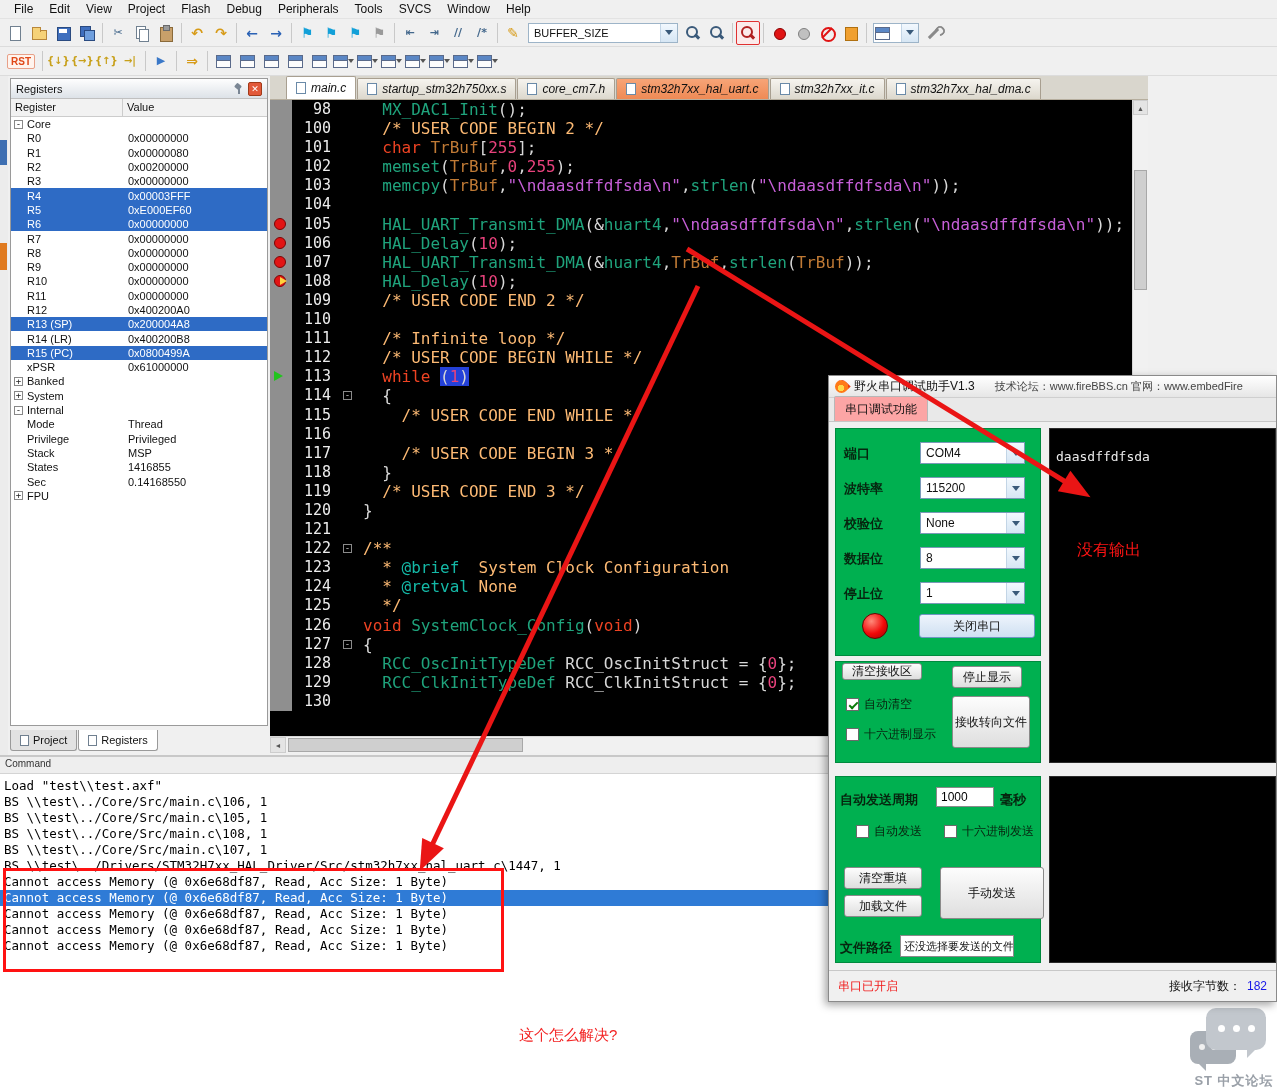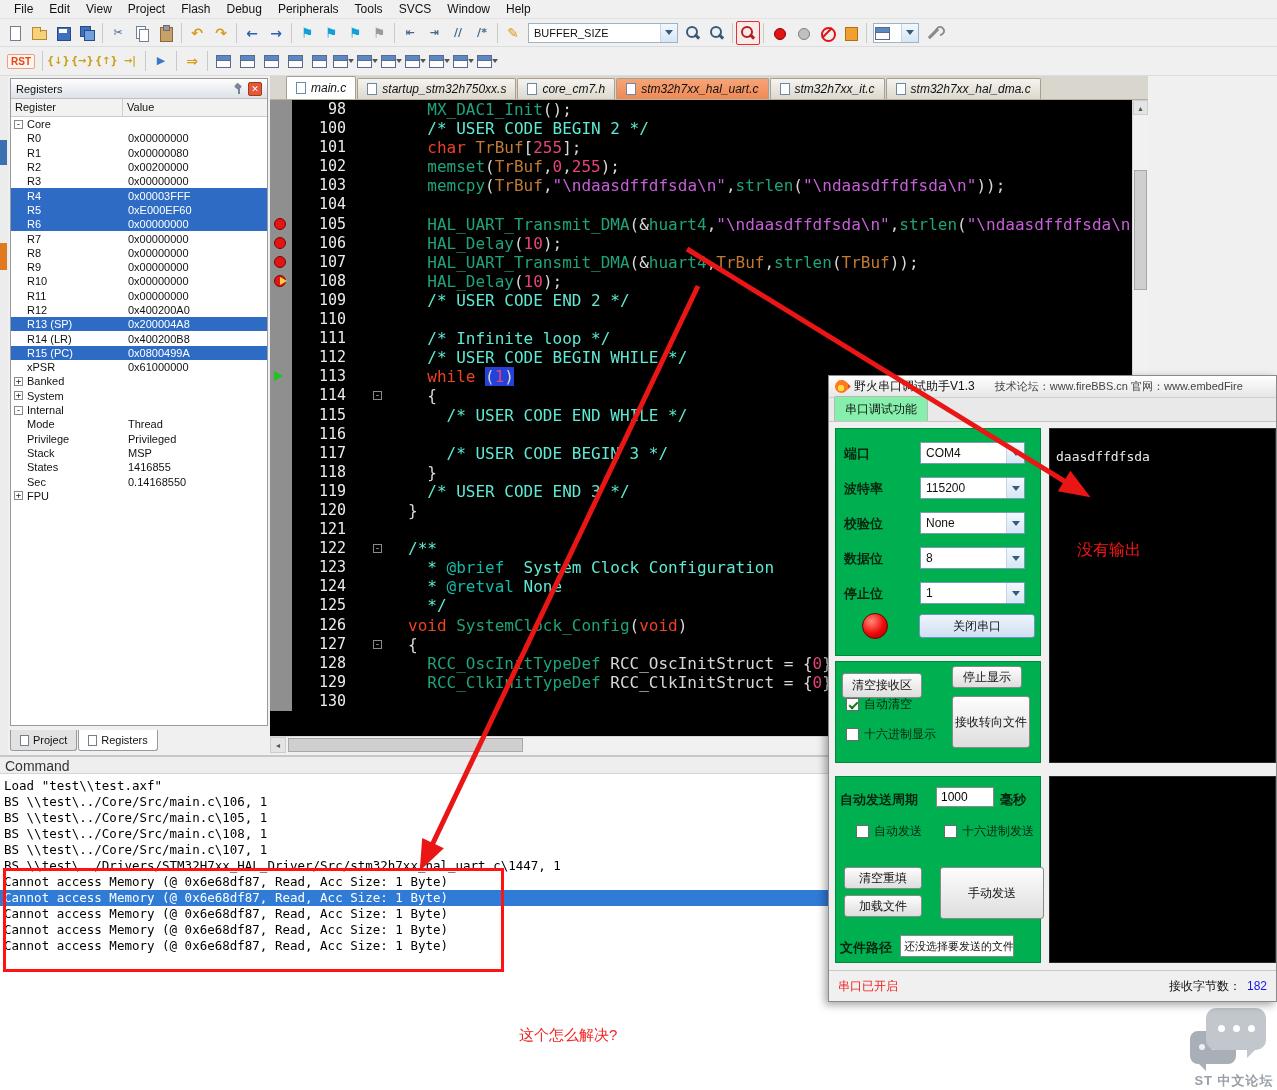--- a/index.html
+++ b/index.html
@@ -87,44 +87,44 @@
 .dticon{width:9px;height:11px;background:#fff;border:1px solid #708090;}
 
 
 .editor-zone{position:absolute;left:270px;top:76px;width:878px;height:679px;}
 .tabbar{position:absolute;left:0;top:0;width:100%;height:24px;background:#d9d6cd;display:flex;align-items:flex-end;padding-left:16px;border-bottom:1px solid #b6ae9e;font-style:italic;}
 .etab{height:21px;display:flex;align-items:center;gap:5px;padding:0 9px;font-size:12px;background:linear-gradient(#f6f4ef,#dcd8cd);border:1px solid #a89f90;border-bottom:none;margin-right:1px;border-radius:2px 2px 0 0;white-space:nowrap;}
 .etab.active{background:#fff;height:23px;}
 .etab.highlight{background:linear-gradient(#f7a477,#ef8a55);}
 .ficon{width:10px;height:12px;background:#fff;border:1px solid #6a8aa8;flex:none;}
 .code-area{position:absolute;left:0;top:24px;width:862px;height:636px;background:#000;overflow:hidden;}
-.cline{display:flex;height:19.1px;white-space:pre;font-family:"DejaVu Sans Mono","Liberation Mono",monospace;gap:15px;}
+.cline{display:flex;height:19.1px;white-space:pre;font-family:"DejaVu Sans Mono","Liberation Mono",monospace;}
 .gut{width:22px;background:#8f8f8f;flex:none;position:relative;}
 .lno{width:48px;flex:none;color:#ececec;text-align:right;padding-right:9px;font-size:15px;line-height:19px;background:#000;}
 .fold{width:18px;flex:none;position:relative;}
 .fbox{position:absolute;left:3px;top:5px;width:9px;height:9px;border:1px solid #8a8a8a;color:#c8c8c8;font-size:9px;line-height:7px;text-align:center;}
 .codeln{flex:1;font-size:16px;line-height:19px;padding-left:5px;}
 .mark-bp{position:absolute;left:4px;top:3px;width:12px;height:12px;border-radius:50%;background:#e21414;border:1px solid #7a0606;}
 .mark-bp-arrow{position:absolute;left:10px;top:5px;width:0;height:0;border-left:7px solid #ffd23c;border-top:4px solid transparent;border-bottom:4px solid transparent;}
 .mark-cur{position:absolute;left:4px;top:4px;width:0;height:0;border-left:9px solid #21c41d;border-top:5px solid transparent;border-bottom:5px solid transparent;}
-.cm{color:#5eead4;} .id{color:#1fa37c;} .kw{color:#ee4323;} .st{color:#c75fd8;}
+.cm{color:#fdba74;} .id{color:#1fa37c;} .kw{color:#ee4323;} .st{color:#c75fd8;}
 .nm{color:#e8427c;} .pn{color:#d8d8d8;} .vr{color:#c07a35;} .at{color:#14b8a6;}
 .sel{background:#2441d8;}
 .vscroll{position:absolute;left:862px;top:24px;width:16px;height:636px;background:#f1f1f1;border-left:1px solid #d8d8d8;}
 .varrow{width:100%;height:15px;text-align:center;font-size:7px;line-height:15px;color:#555;background:#e4e4e4;border:1px solid #cdcdcd;}
 .varrow.down{position:absolute;bottom:0;}
 .vthumb{position:absolute;left:1px;top:70px;width:13px;height:120px;background:#cfcfcf;border:1px solid #a8a8a8;}
 .hscroll{position:absolute;left:0;top:660px;width:878px;height:17px;background:#f1f1f1;border-top:1px solid #d8d8d8;}
 .harrow{position:absolute;top:0;width:16px;height:16px;text-align:center;font-size:7px;line-height:16px;color:#555;background:#e4e4e4;border:1px solid #cdcdcd;}
 .harrow.left{left:0;} .harrow.right{right:0;}
 .hthumb{position:absolute;left:18px;top:1px;width:235px;height:14px;background:#cfcfcf;border:1px solid #a8a8a8;}
 
 
 .cmd{position:absolute;left:0;top:755px;width:1277px;height:335px;background:#fff;border-top:2px solid #c8c8c8;}
-.cmd-title{height:17px;background:#eee;border-bottom:1px solid #d4d4d4;font-size:14px;padding:1px 5px;color:#333;}
+.cmd-title{height:17px;background:#eee;border-bottom:1px solid #d4d4d4;font-size:10px;padding:1px 5px;color:#333;}
 .cmd-body{padding-top:4px;font-family:"DejaVu Sans Mono","Liberation Mono",monospace;font-size:12.5px;}
 .cmd-line{height:16px;line-height:16px;padding-left:4px;white-space:pre;color:#000;}
 .cmd-line.sel{background:#2f7bd6;color:#fff;}
 
 
 .redbox{position:absolute;left:3px;top:868px;width:501px;height:104px;border:3px solid #ff1212;z-index:46;}
 .question{position:absolute;left:519px;top:1026px;color:#f32222;font-size:15px;z-index:20;}
 .arrows{position:absolute;left:0;top:0;z-index:60;pointer-events:none;}
 .logo{position:absolute;left:1190px;top:1008px;width:88px;height:80px;z-index:20;}
 .bub1{position:absolute;left:16px;top:0;width:60px;height:42px;background:#c2c7cd;border-radius:10px;}
@@ -134,21 +134,21 @@
 .bub2::before{content:"";position:absolute;left:9px;top:13px;width:6px;height:6px;border-radius:50%;background:#f0f0f0;box-shadow:12px 0 0 #f0f0f0,24px 0 0 #f0f0f0;}
 .bub2::after{content:"";position:absolute;left:8px;bottom:-7px;width:0;height:0;border-top:8px solid #a9afb6;border-left:8px solid transparent;}
 .logo-text{position:absolute;left:0;top:64px;width:100%;text-align:center;font-size:13px;font-weight:bold;color:#9aa0a8;letter-spacing:1px;white-space:nowrap;}
 
 
 .serial{position:absolute;left:828px;top:375px;width:449px;height:627px;background:#f0f0f0;border:1px solid #8a8a8a;box-shadow:-3px 3px 8px rgba(0,0,0,.35);z-index:50;}
 .ser-title{height:22px;display:flex;align-items:center;gap:6px;padding:0 6px;background:linear-gradient(#fff,#e6e6e6);border-bottom:1px solid #cfcfcf;font-size:12px;white-space:nowrap;overflow:hidden;}
 .flame{width:13px;height:13px;flex:none;border-radius:50% 0 50% 50%;background:radial-gradient(circle at 55% 60%,#ffd94a 0 30%,#ff7a18 31% 70%,#e83c10 71%);transform:rotate(45deg);}
 .ser-info{color:#444;font-size:11px;margin-left:14px;}
 .ser-tabs{height:24px;background:#e9e9e9;border-bottom:1px solid #c6c6c6;display:flex;align-items:flex-end;padding-left:5px;}
-.ser-tab{height:22px;padding:12px 10px;background:#86efac;border:1px solid #b8b8b8;border-bottom:none;border-radius:2px 2px 0 0;font-size:12px;display:flex;align-items:center;}
+.ser-tab{height:22px;padding:12px 10px;background:#fca5a5;border:1px solid #b8b8b8;border-bottom:none;border-radius:2px 2px 0 0;font-size:12px;display:flex;align-items:center;}
 .ser-body{position:relative;width:447px;height:579px;background:#f0f0f0;}
 .grp{position:absolute;background:#00b050;border:1px solid #008a3e;}
 .g-set{left:6px;top:6px;width:206px;height:228px;}
 .g-recv{left:6px;top:239px;width:206px;height:102px;}
 .g-send{left:6px;top:354px;width:206px;height:187px;}
 .slabel{position:absolute;left:8px;font-size:13px;font-weight:bold;color:#06250f;white-space:nowrap;}
 .sselect{position:absolute;left:84px;width:105px;height:22px;background:#fff;border:1px solid #7a9ab8;display:flex;align-items:center;font-size:12px;}
 .selval{flex:1;padding-left:5px;overflow:hidden;white-space:nowrap;}
 .seldd{width:18px;height:100%;border-left:1px solid #c3d5e6;background:linear-gradient(#f2f8fe,#d6e6f4);display:flex;align-items:center;justify-content:center;flex:none;}
 .red-ind{position:absolute;left:26px;top:184px;width:26px;height:26px;border-radius:50%;background:radial-gradient(circle at 35% 30%,#ff8a7a,#f00909 55%,#9a0000);border:1px solid #6a0000;}
@@ -707,21 +707,21 @@
           <div class="slabel" style="top: 156px;">停止位</div>
           <div class="sselect" style="top: 153px;">
             <span class="selval">1</span>
             <span class="seldd">
               <i class="tri"></i>
             </span>
           </div>
         </div>
 
       <div class="grp g-recv">
-        <div class="sbtn" style="left:6px;top:11px;width:80px;height:25px">清空接收区</div>
+        <div class="sbtn" style="left:6px;top:1px;width:80px;height:17px">清空接收区</div>
         <div class="sbtn" style="left:116px;top:4px;width:70px;height:22px">停止显示</div>
         <label class="scheck checked" style="left:10px;top:34px">
           <span class="box"></span>
           <span>自动清空</span>
         </label>
         <label class="scheck" style="left:10px;top:64px">
           <span class="box"></span>
           <span>十六进制显示</span>
         </label>
         <div class="sbtn" style="left:116px;top:34px;width:78px;height:52px">接收转向文件</div>

